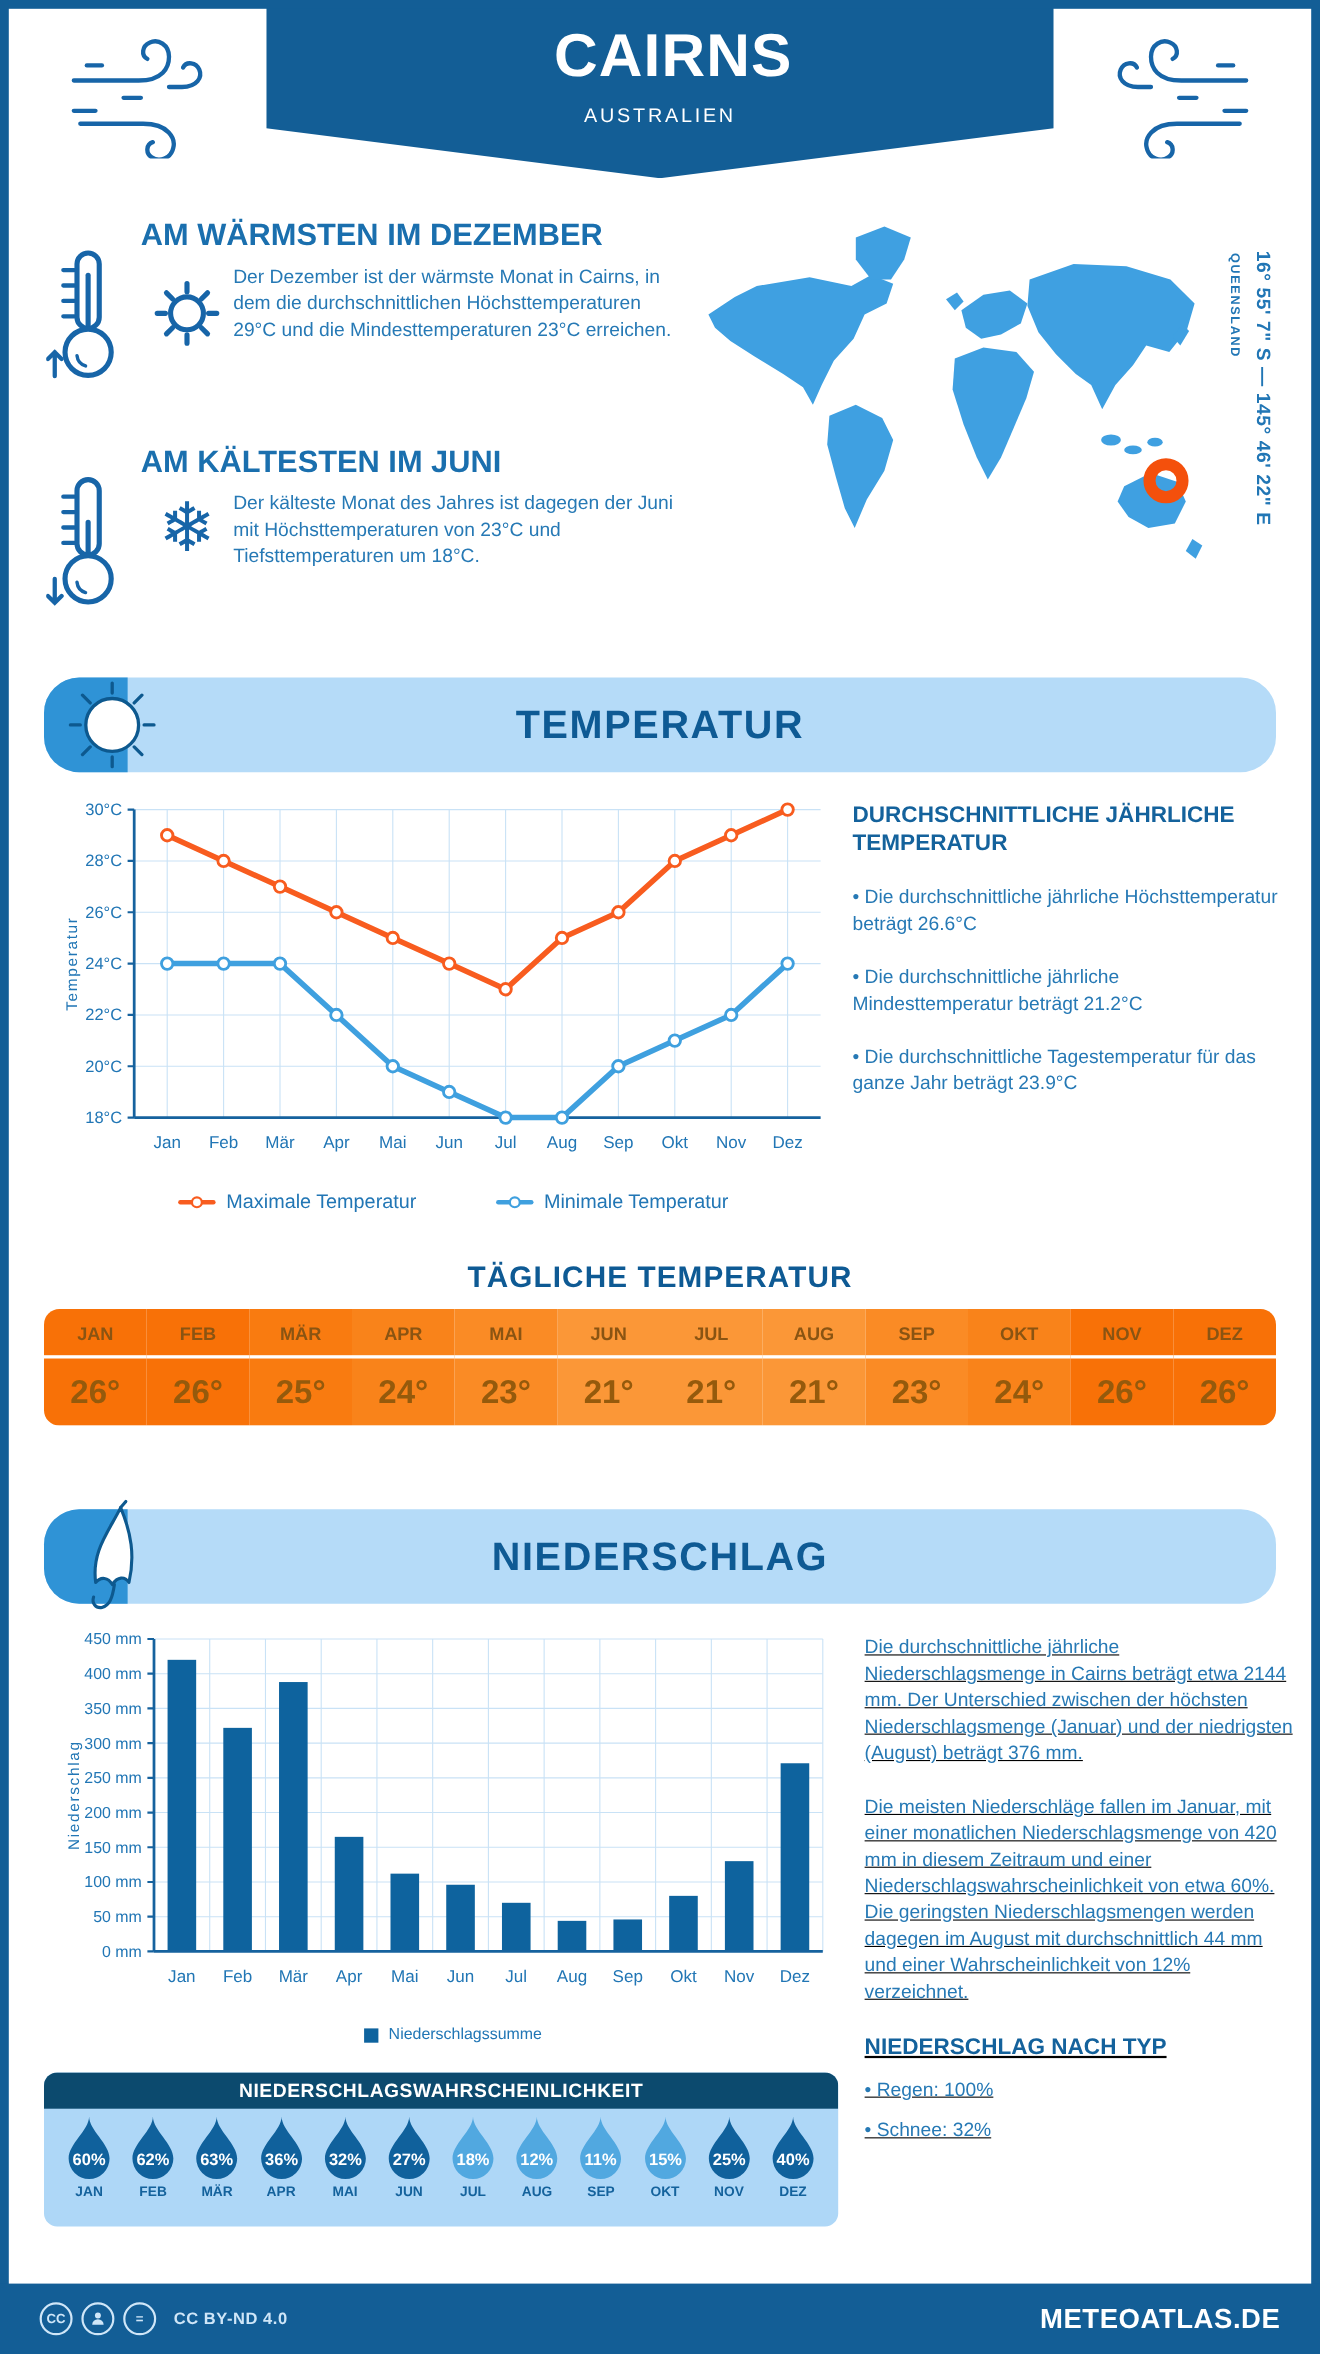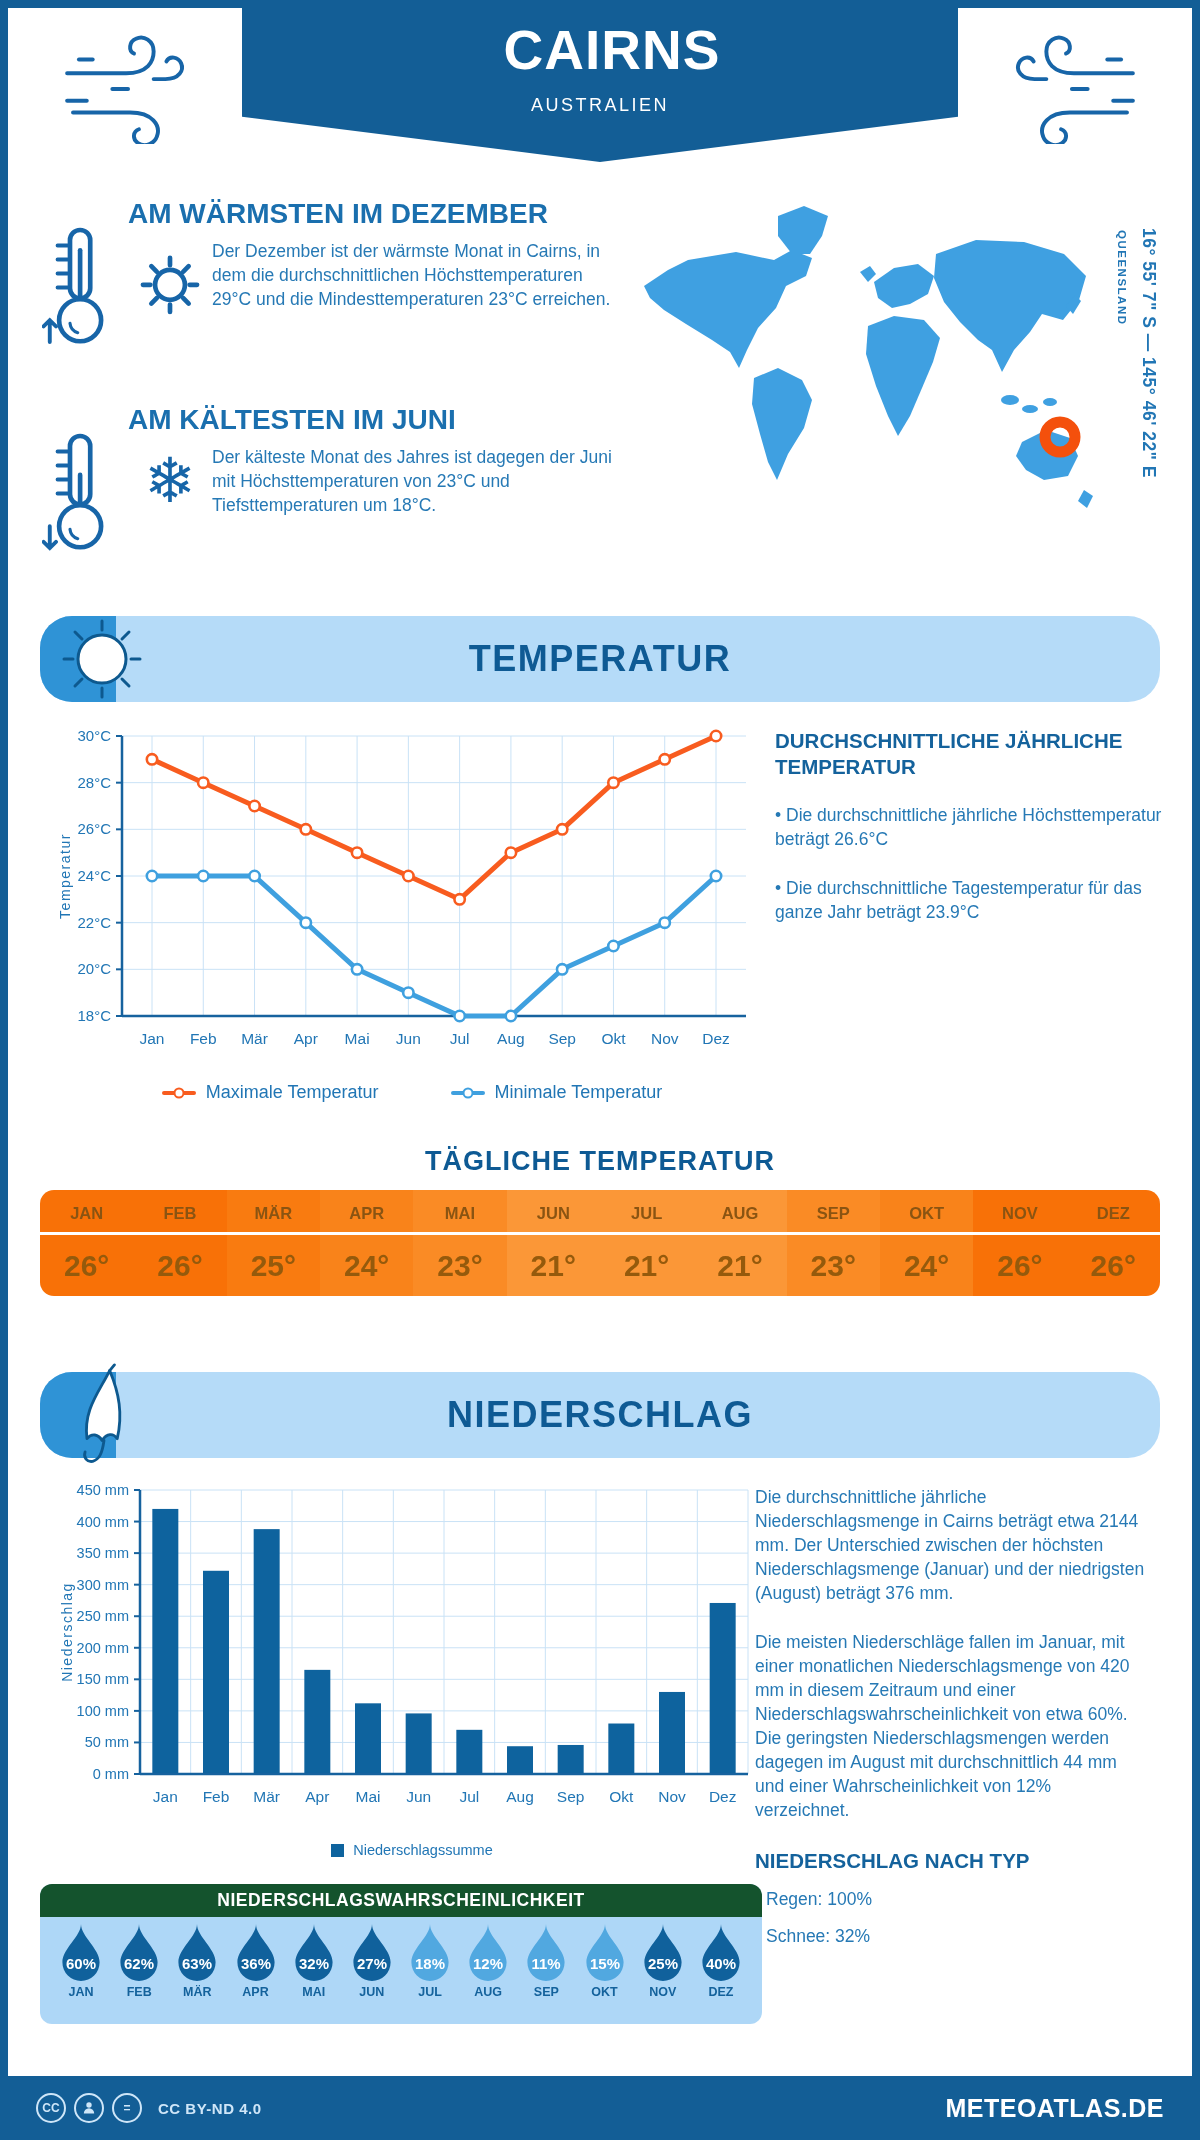--- a/index.html
+++ b/index.html
@@ -53,40 +53,40 @@
     border-radius:50%;background:#fff;border:2.5px solid #000;display:inline-block;}
   #rain-chart{position:absolute;left:56px;top:1476px;}
   #rain-legend{position:absolute;left:56px;top:1842px;width:712px;display:flex;justify-content:center;
     align-items:center;font-size:14.5px;color:#2176B5;}
   .legend-sq{width:13px;height:13px;margin-right:9px;display:inline-block;}
 
   
   .temp-info{position:absolute;left:775px;top:728px;width:390px;}
   .info-h{font-size:20.5px;font-weight:bold;color:#14629C;line-height:1.25;margin:0 0 6px;}
   .temp-info p.bullet{font-size:17.5px;color:#2679B5;line-height:1.36;margin:25px 0 0;}
-  .rain-info{position:absolute;left:755px;top:1486px;width:394px;}
+  .rain-info{position:absolute;left:786px;top:1486px;width:394px;text-decoration:underline;}
   .rain-info p.para{font-size:17.5px;color:#2679B5;line-height:1.37;margin:0 0 25px;}
   .rain-info .info-h{margin:6px 0 10px;}
   .rain-info p.bullet{font-size:17.5px;color:#2679B5;margin:16px 0 8px;}
 
   
   .daily-title{position:absolute;top:1146px;left:0;width:100%;text-align:center;font-size:27px;
     font-weight:bold;color:#0E5A94;letter-spacing:1px;}
   #daily-table{position:absolute;left:40px;top:1190px;width:1120px;height:106px;border-radius:14px;
     overflow:hidden;display:flex;}
   .day-col{flex:1;display:flex;flex-direction:column;}
   .day-m{height:42px;line-height:46px;text-align:center;font-size:16.5px;font-weight:bold;
     color:#8A5412;border-bottom:3px solid #fff;}
   .day-v{flex:1;display:flex;align-items:center;justify-content:center;font-size:30px;
     font-weight:bold;color:#955A0C;}
 
   
   .prob-panel{position:absolute;left:40px;top:1884px;width:722px;height:140px;background:#AED7F7;
     border-radius:12px;overflow:hidden;}
-  .prob-head{height:33px;background:#14532d;color:#fff;font-weight:bold;font-size:17.5px;
+  .prob-head{height:33px;background:#0c4a6e;color:#fff;font-weight:bold;font-size:17.5px;
     display:flex;align-items:center;justify-content:center;letter-spacing:0.5px;}
   #drops-row{display:flex;justify-content:space-between;padding:5px 16px 0;}
   .drop-cell{width:50px;text-align:center;}
   .drop-cell svg{display:block;margin:0 auto;}
   .drop-m{font-size:12.5px;font-weight:bold;color:#14629C;margin-top:1px;}
 
   
   .footer{position:absolute;left:0;bottom:0;width:100%;height:64px;background:#135E96;display:flex;
     align-items:center;justify-content:space-between;padding:0 36px;box-sizing:border-box;z-index:70;}
   .cc-group{display:flex;align-items:center;gap:8px;color:#CFE6F8;}
@@ -292,20 +292,21 @@
         <span class="legend-line" style="background: rgb(63, 160, 223);">
           <span class="legend-dot" style="border-color: rgb(63, 160, 223);"></span>
         </span>
         <span>Minimale Temperatur</span>
       </span>
     </div>
 
   <div class="temp-info">
     <h3 class="info-h">DURCHSCHNITTLICHE JÄHRLICHE TEMPERATUR</h3>
     <p class="bullet">• Die durchschnittliche jährliche Höchsttemperatur beträgt 26.6°C</p>
+    <p class="bullet">• Die durchschnittliche jährliche Mindesttemperatur beträgt 21.2°C</p>
     <p class="bullet">• Die durchschnittliche Tagestemperatur für das ganze Jahr beträgt 23.9°C</p>
   </div>
 
   <div class="daily-title">TÄGLICHE TEMPERATUR</div>
   <div id="daily-table">
       <div class="day-col" style="background: rgb(248, 113, 7);">
         <div class="day-m">JAN</div>
         <div class="day-v">26°</div>
       </div>
       <div class="day-col" style="background: rgb(248, 113, 7);">

